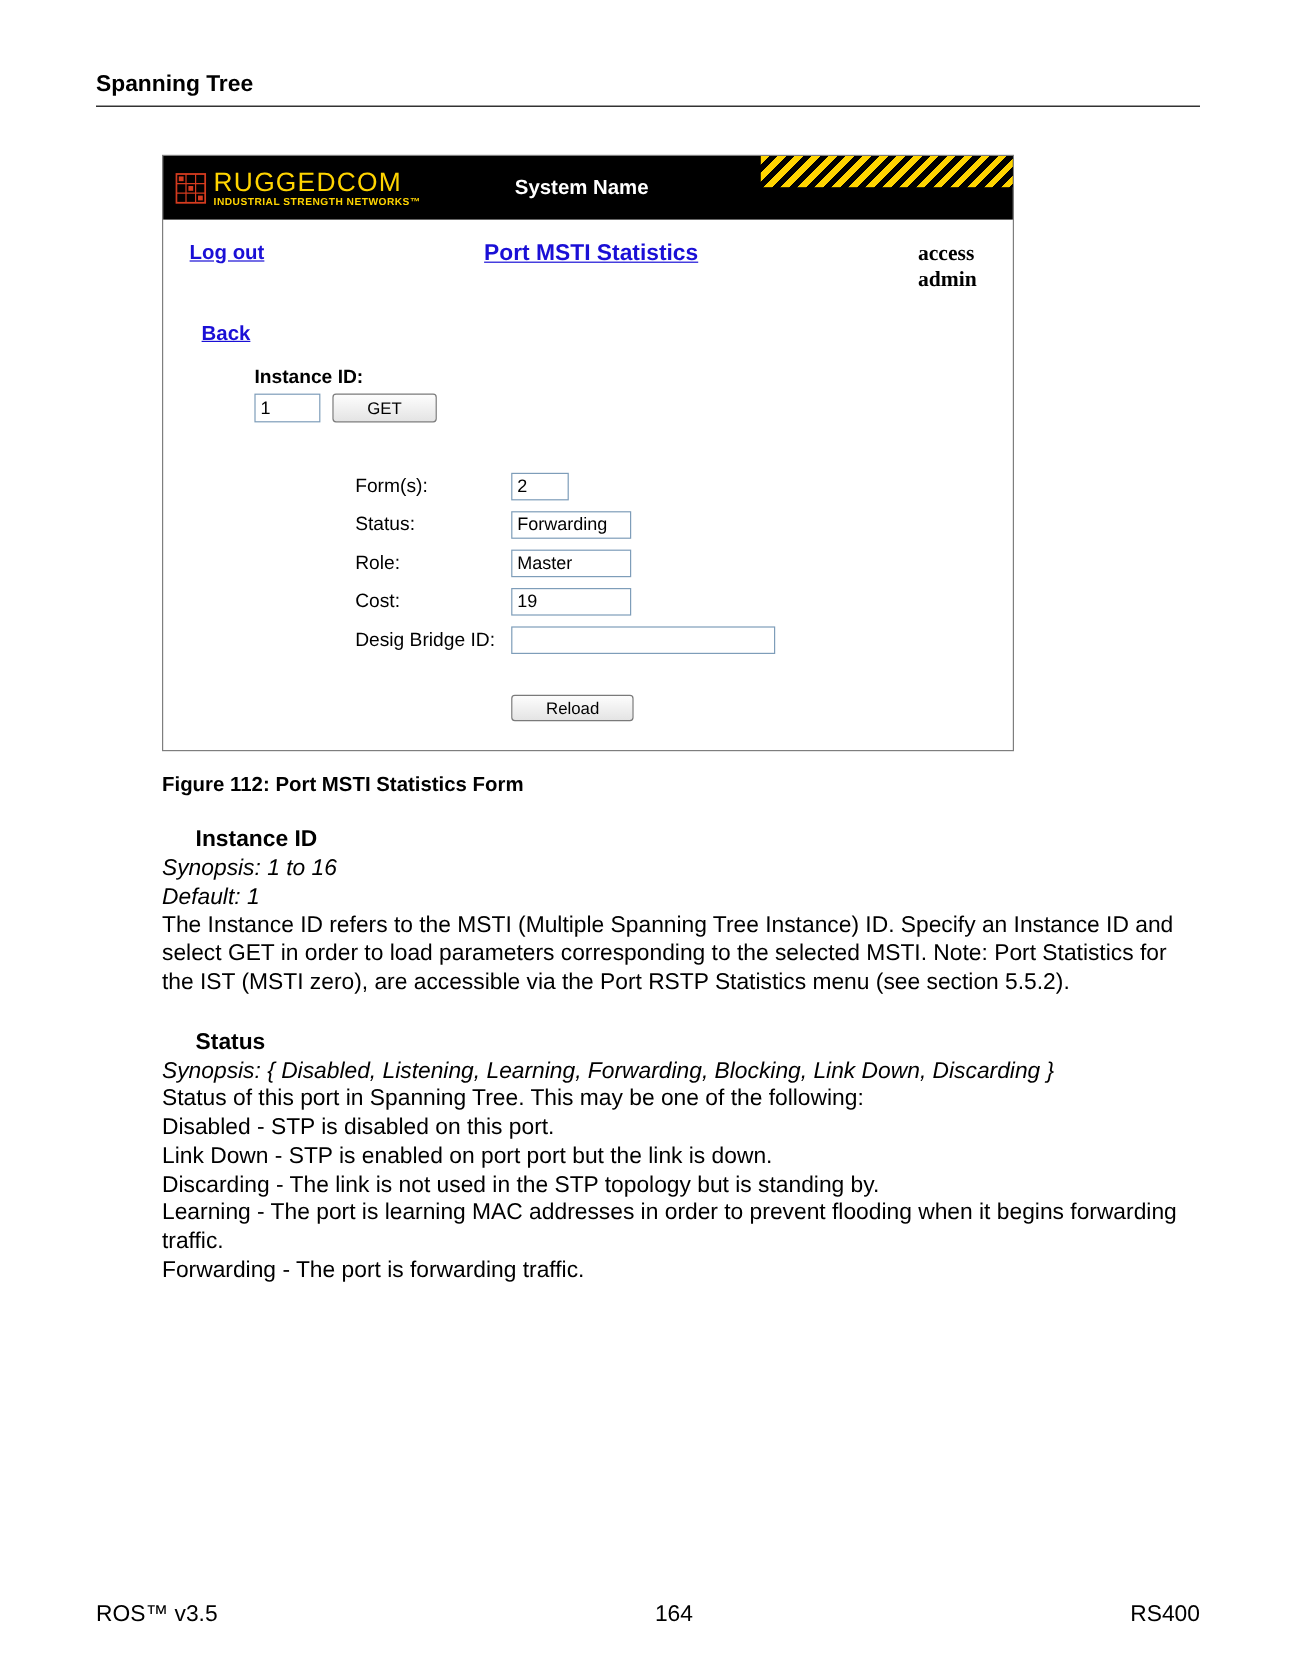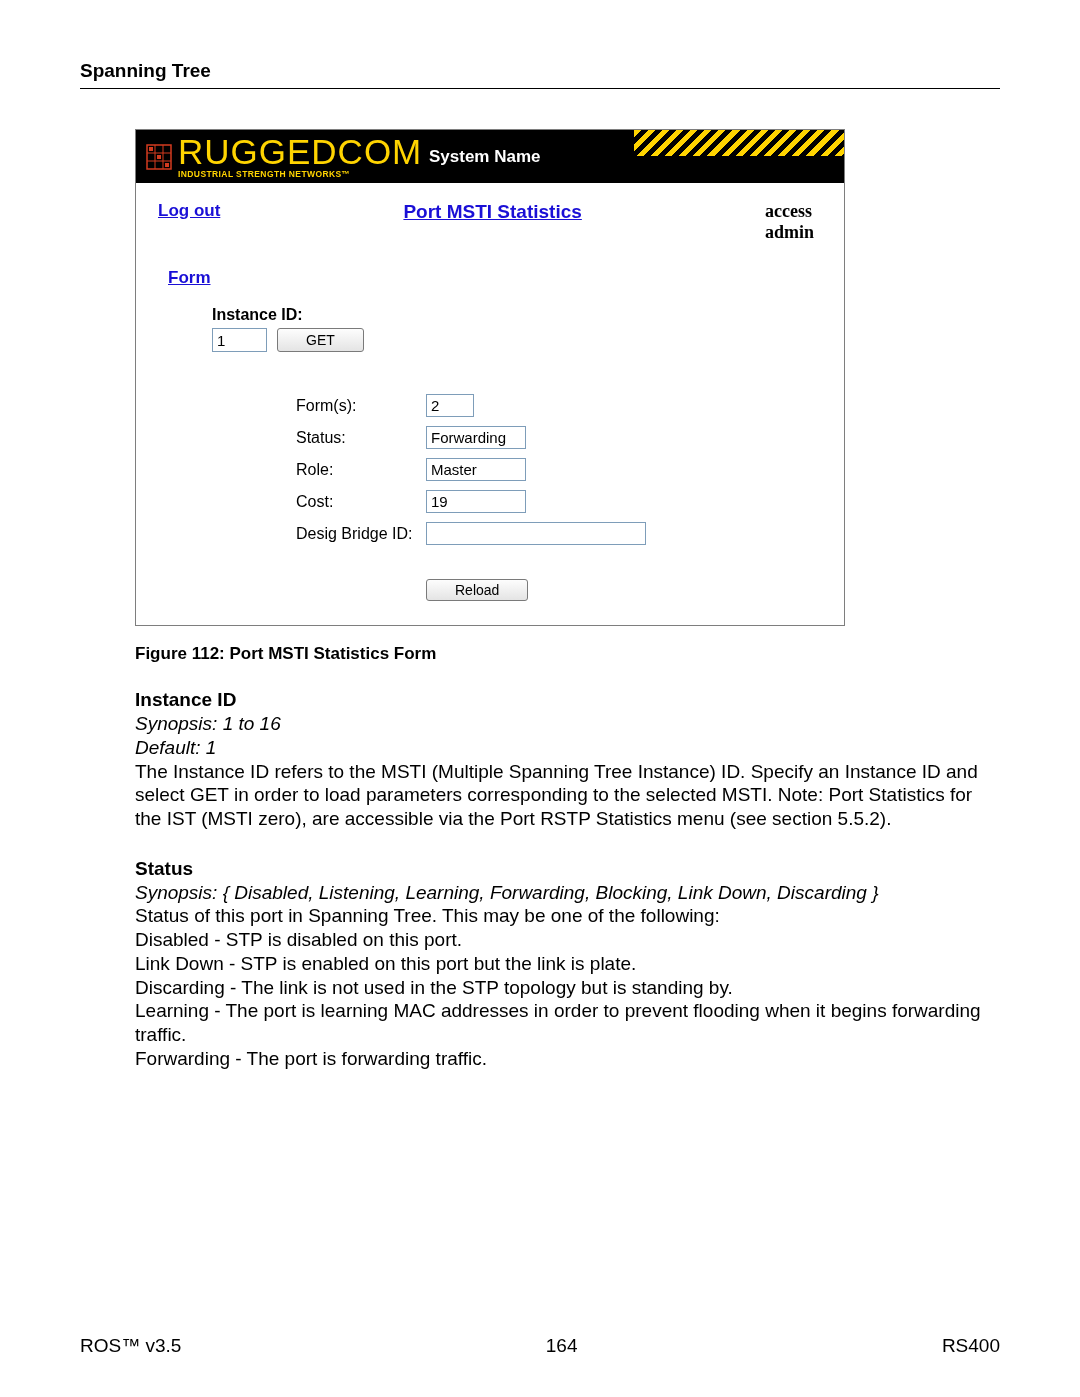--- a/index.html
+++ b/index.html
@@ -50,21 +50,21 @@
     width: 26px; height: 26px;
     display: inline-block;
   }
   .logo-icon svg { display:block; }
   .logo-text {
     display: flex; flex-direction: column; line-height: 1;
   }
   .logo-main {
     font-family: Impact, "Arial Black", sans-serif;
     color: #ffd400;
-    font-size: 35px;
+    font-size: 22px;
     letter-spacing: 1px;
   }
   .logo-sub {
     color: #ffd400;
     font-size: 8.5px;
     letter-spacing: 0.4px;
     font-weight: bold;
     margin-top: 1px;
   }
   .sysname {
@@ -171,21 +171,21 @@
     font-weight: bold;
     font-size: 17px;
     margin: 18px 0 24px 55px;
   }
   .para {
     margin-left: 55px;
     margin-right: 10px;
     font-size: 19px;
     line-height: 1.25;
   }
-  .para .h { font-weight: bold; }
+  .para .h { font-weight: bold; margin-left: 28px; }
   .para .syn { font-style: italic; }
   .para + .para { margin-top: 26px; }
   
   .footer {
     position: absolute;
     left: 80px; right: 80px; bottom: 40px;
     display: flex;
     justify-content: space-between;
     font-size: 19px;
   }
@@ -225,21 +225,21 @@
       <div class="toprow">
         <span class="link">Log out</span>
         <span class="form-title">Port MSTI Statistics</span>
         <div class="userblock">
           <div>access</div>
           <div>admin</div>
         </div>
       </div>
 
       <div class="back">
-        <span class="link">Form</span>
+        <span class="link">Back</span>
       </div>
 
       <div class="instance-row">
         <div>Instance ID:</div>
         <div class="instance-controls">
           <input class="small" value="1" style="">
           <button class="win">GET</button>
         </div>
       </div>
 
@@ -280,21 +280,21 @@
     <div class="syn">Default: 1</div>
     <div>The Instance ID refers to the MSTI (Multiple Spanning Tree Instance) ID. Specify an Instance ID and select GET in order to load parameters corresponding to the selected MSTI. Note: Port Statistics for the IST (MSTI zero), are accessible via the Port RSTP Statistics menu (see section 5.5.2).</div>
   </div>
 
 
   <div class="para">
     <div class="h">Status</div>
     <div class="syn">Synopsis: { Disabled, Listening, Learning, Forwarding, Blocking, Link Down, Discarding }</div>
     <div>Status of this port in Spanning Tree. This may be one of the following:</div>
     <div>Disabled - STP is disabled on this port.</div>
-    <div>Link Down - STP is enabled on this port but the link is plate.</div>
+    <div>Link Down - STP is enabled on port port but the link is down.</div>
     <div>Discarding - The link is not used in the STP topology but is standing by.</div>
     <div>Learning - The port is learning MAC addresses in order to prevent flooding when it begins forwarding traffic.</div>
     <div>Forwarding - The port is forwarding traffic.</div>
   </div>
 </div>
 
 <div class="footer">
   <span>ROS™  v3.5</span>
   <span>164</span>
   <span>RS400</span>

